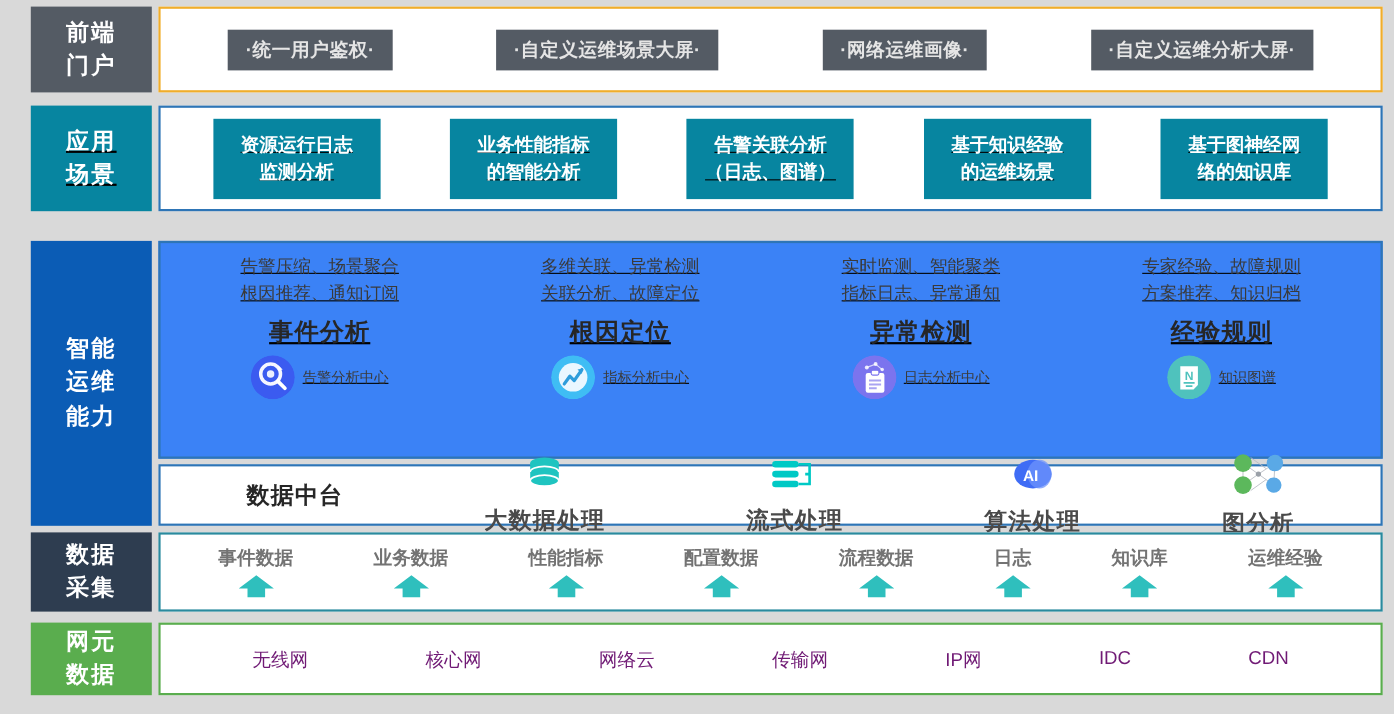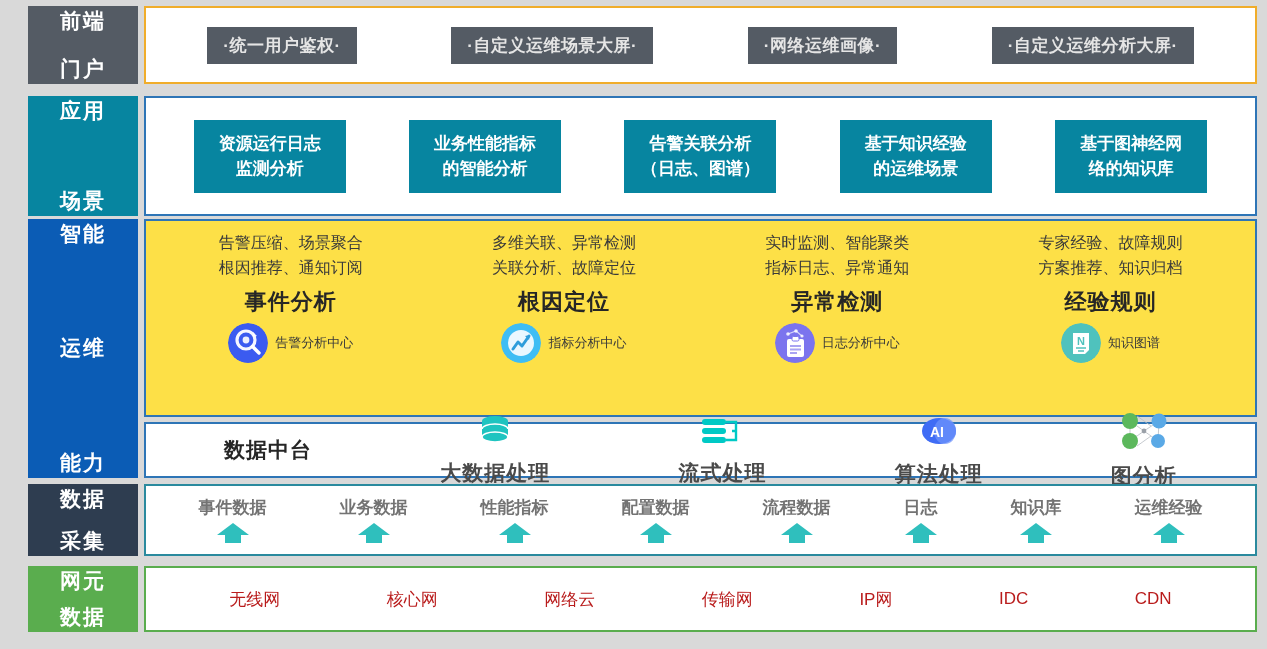--- a/index.html
+++ b/index.html
@@ -10,60 +10,60 @@
     font-family:"Liberation Sans","DejaVu Sans",sans-serif;
     overflow:hidden;
   }
   .canvas{position:relative;width:1267px;height:649px;box-sizing:border-box;}
 
   
   .row{display:flex;align-items:stretch;box-sizing:border-box;}
 
   
   .lbl{
-    display:flex;flex-direction:column;align-items:center;justify-content:space-between;
+    display:flex;flex-direction:column;align-items:center;justify-content:center;
     color:#ffffff;font-weight:bold;letter-spacing:2px;
     box-sizing:border-box;text-align:center;flex:0 0 auto;
   }
   .lbl span{display:block;line-height:1.45;}
 
   
   .r1{position:absolute;left:0;top:6px;width:1267px;height:78px;}
   .r1 .lbl{width:110px;margin-left:28px;background:#545b64;font-size:21px;}
   .r1 .panel{
     flex:1;margin-left:6px;margin-right:10px;background:#ffffff;
     border:2px solid #f0ad2b;box-sizing:border-box;
     display:flex;align-items:center;justify-content:space-around;padding:0 14px;
   }
   .pill{
     background:#545b64;color:#e5e5e5;font-weight:bold;font-size:17px;
     padding:7px 16px;white-space:nowrap;letter-spacing:.5px;
   }
 
   
-  .r2{position:absolute;left:0;top:96px;width:1267px;height:120px;}
+  .r2{position:absolute;left:0;top:96px;width:1267px;height:96px;text-decoration:underline;}
   .r2 .lbl{width:110px;margin-left:28px;background:#0785a0;font-size:21px;}
   .r2 .panel{
     flex:1;margin-left:6px;margin-right:10px;background:#ffffff;
     border:2px solid #2e75b6;box-sizing:border-box;
     display:flex;align-items:center;justify-content:space-around;padding:0 16px;
   }
   .scene{
     background:#0785a0;color:#ffffff;font-weight:bold;font-size:17px;
     padding:11px 14px;text-align:center;line-height:1.5;white-space:nowrap;
     min-width:124px;
   }
 
   
   .r3{position:absolute;left:0;top:219px;width:1267px;height:259px;}
   .r3 .lbl{width:110px;margin-left:28px;background:#0b5cb5;font-size:21px;}
   .r3 .stack{flex:1;margin-left:6px;margin-right:10px;display:flex;flex-direction:column;}
   .capbox{
-    flex:1;background:#fde047;border:2px solid #2e75b6;box-sizing:border-box;
-    display:flex;align-items:stretch;justify-content:space-around;padding:10px 8px 6px;
+    flex:1;background:#3b82f6;border:2px solid #2e75b6;box-sizing:border-box;
+    display:flex;align-items:stretch;justify-content:space-around;padding:10px 8px 6px;text-decoration:underline;
   }
   .cap{
     display:flex;flex-direction:column;align-items:center;justify-content:flex-start;
     min-width:200px;
   }
   .cap .line{font-size:16px;color:#3a3a3a;line-height:1.55;white-space:nowrap;}
   .cap .cname{font-size:22px;font-weight:bold;color:#262626;margin:6px 0 6px;letter-spacing:1px;}
   .cap .center{display:flex;align-items:center;gap:7px;}
   .cap .center .ctxt{font-size:13px;color:#3a3a3a;white-space:nowrap;}
   .ico{width:40px;height:40px;border-radius:50%;display:block;flex:0 0 auto;}
@@ -91,21 +91,21 @@
   .arrow{width:34px;height:22px;display:block;}
 
   
   .r5{position:absolute;left:0;top:566px;width:1267px;height:66px;}
   .r5 .lbl{width:110px;margin-left:28px;background:#5aad4e;font-size:21px;}
   .r5 .panel{
     flex:1;margin-left:6px;margin-right:10px;background:#ffffff;
     border:2px solid #5aad4e;box-sizing:border-box;
     display:flex;align-items:center;justify-content:space-around;padding:0 30px;
   }
-  .ne{font-size:17px;color:#b91c1c;white-space:nowrap;}
+  .ne{font-size:17px;color:#701a75;white-space:nowrap;}
 </style>
 </head>
 <body>
 
 <div class="canvas">
 
   <div class="row r1">
     <div class="lbl">
       <span>前端</span>
       <span>门户</span>

